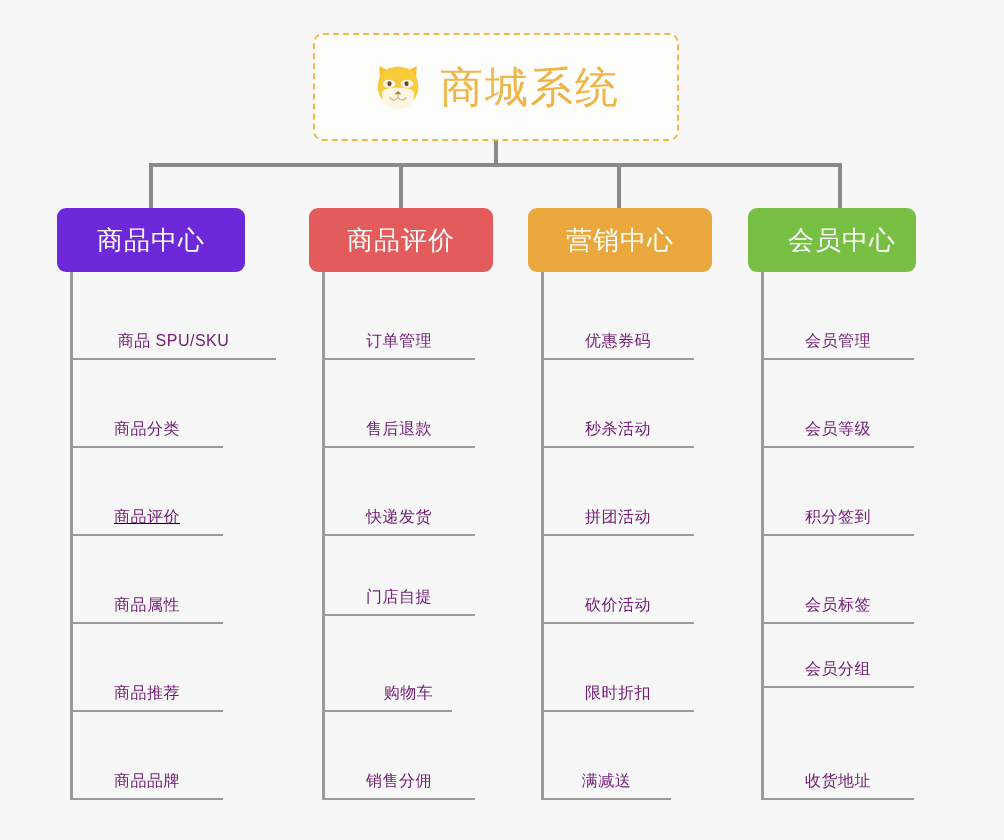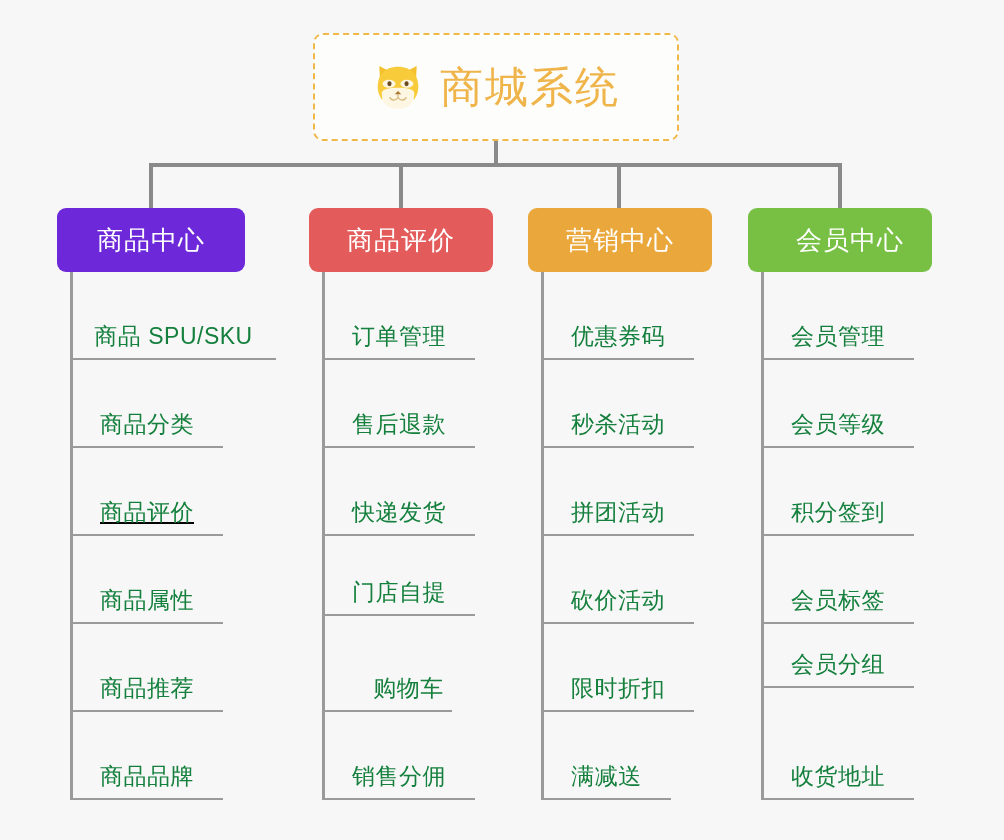--- a/index.html
+++ b/index.html
@@ -93,22 +93,22 @@
     left: 14px;
     height: 88px;
     box-sizing: border-box;
     border-bottom: 2px solid #9a9a9a;
     display: flex;
     align-items: flex-end;
     justify-content: center;
     padding-bottom: 4px;
   }
   .leaf-label {
-    font-size: 23px;
-    color: #15803d;
+    font-size: 16px;
+    color: #701a75;
     white-space: nowrap;
     padding: 0 12px 2px 12px;
     letter-spacing: 0.5px;
   }
 </style>
 </head>
 <body>
 
 <div id="mindmap">
 
@@ -213,21 +213,21 @@
       </div>
     <div class="leaf" style="top:416px; width:152px;">
         <span class="leaf-label">限时折扣</span>
       </div>
     <div class="leaf" style="top:504px; width:129px;">
         <span class="leaf-label">满减送</span>
       </div>
   </div>
 
   <div class="branch" style="left:748px; width:200px;">
-    <div class="branch-header" style="width:184px; background:#77c043;padding-left:20px;">
+    <div class="branch-header" style="width:168px; background:#77c043;padding-left:20px;">
       <span>会员中心</span>
     </div>
     <div class="branch-trunk" style="height:528px;"></div>
     <div class="leaf" style="top:64px;  width:152px;">
         <span class="leaf-label">会员管理</span>
       </div>
     <div class="leaf" style="top:152px; width:152px;">
         <span class="leaf-label">会员等级</span>
       </div>
     <div class="leaf" style="top:240px; width:152px;">

